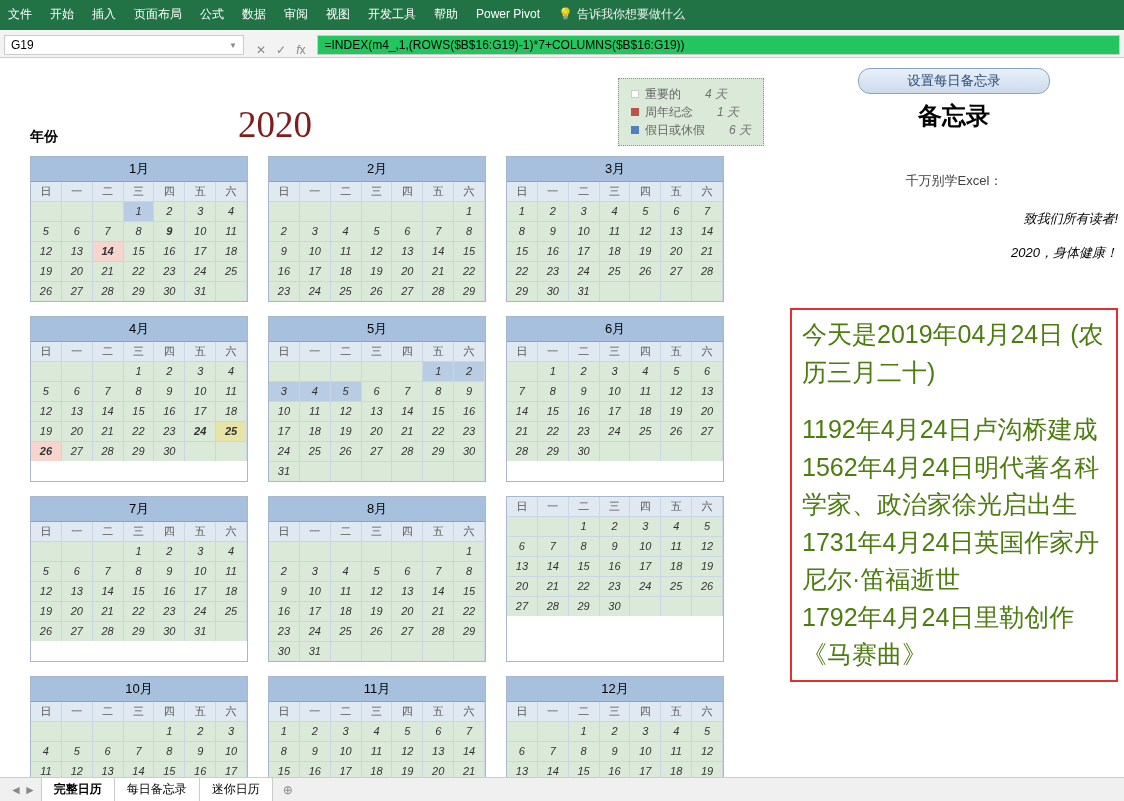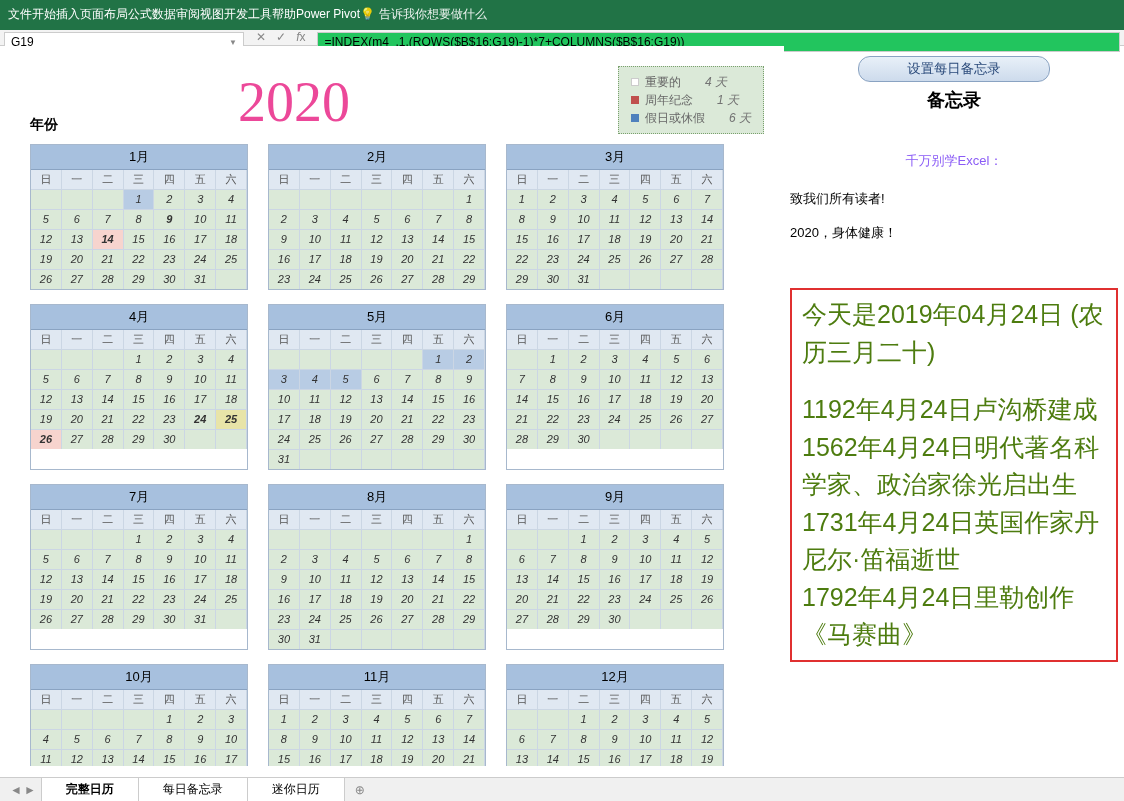--- a/index.html
+++ b/index.html
@@ -1,56 +1,56 @@
 <!DOCTYPE html>
 <html><head>
 <meta charset="utf-8">
 <style>
 * { box-sizing: border-box; margin: 0; padding: 0; }
 body { font-family: "Microsoft YaHei", Arial, sans-serif; font-size: 12px; background: #fff; width: 1124px; height: 801px; overflow: hidden; }
-.ribbon { background: #217346; color: #fff; height: 28px; display: flex; align-items: center; padding: 0 8px; }
+.ribbon { background: #217346; color: #fff; height: 28px; display: flex; align-items: center; padding: 0 8px; gap: 18px; }
 .ribbon-item { cursor: pointer; font-size: 12px; }
 .tell-me { display: flex; align-items: center; gap: 4px; opacity: 0.9; }
 .green-bar { background: #217346; height: 2px; }
-.formula-bar { display: flex; align-items: flex-start; height: 16px; border-bottom: 1px solid #ccc; background: #f3f3f3; }
+.formula-bar { display: flex; align-items: flex-end; height: 28px; border-bottom: 1px solid #ccc; background: #f3f3f3; }
 .name-box { width: 240px; border: 1px solid #ccc; background: #fff; margin: 2px 4px; padding: 2px 6px; display:flex; align-items:center; justify-content:space-between; }
 .name-box .dd { color: #888; font-size: 8px; }
 .fx-btns { display: flex; gap: 10px; padding: 0 8px; color: #888; }
 .fx-input { flex: 1; border: 1px solid #ccc; background: #22c55e; margin: 2px 4px; padding: 2px 6px; }
 .content { display: flex; height: 720px; }
 .sheet-area { flex: 1; padding: 20px 10px 10px 30px; overflow: hidden; background: #fff; }
 .title-row { display: flex; align-items: flex-end; gap: 40px; margin-bottom: 10px; }
 .year-label { font-weight: bold; font-size: 14px; margin-top: 50px; }
-.big-year { font-family: "Times New Roman", serif; font-size: 56px; color: #ec4899; margin-left: 140px; }
+.big-year { font-family: "Times New Roman", serif; font-size: 37px; color: #7f1d1d; margin-left: 140px; }
 .legend-box { background: #dbe9d8; border: 1px dotted #7aa06e; padding: 6px 12px; font-size: 12px; color: #666; margin-left: auto; margin-right: 10px; }
 .legend-row { display: flex; align-items: center; gap: 6px; line-height: 18px; }
 .legend-sq { width: 8px; height: 8px; display: inline-block; }
 .legend-count { font-style: italic; color: #737373; margin-left: 18px; }
 .cal-grid { display: grid; grid-template-columns: repeat(3, 218px); gap: 14px 20px; }
 .month { border: 1px solid #a7b8cd; }
 .month-title { background: #a7c0de; text-align: center; padding: 3px 0; font-size: 13px; border-bottom: 1px solid #8aa3c2; }
 .weekdays { display: grid; grid-template-columns: repeat(7, 1fr); background: #e0e8f2; }
 .weekdays div { text-align: center; padding: 2px 0; font-size: 11px; color: #555; border-right: 1px solid #cbd6e4; }
 .days { display: grid; grid-template-columns: repeat(7, 1fr); }
 .days div { text-align: center; padding: 3px 0; font-size: 11px; color: #333; border-right: 1px solid #cbd6e4; border-top: 1px solid #cbd6e4; background: #dbe9d8; height: 20px; font-style: italic; }
 .days div.blank { background: #dbe9d8; }
 .days div.hl-pink { background: #f7d4ce; font-weight: bold; }
 .days div.hl-bold { font-weight: bold; }
 .days div.hl-yellow { background: #e8e4a8; font-weight: bold; }
 .days div.hl-blue { background: #b8cce4; }
 .right-panel { width: 340px; padding: 10px 6px; }
 .memo-btn { display: block; margin: 0 auto 6px; background: linear-gradient(#e8f0f8,#cddbec); border: 1px solid #8aa3c2; border-radius: 12px; padding: 3px 48px; color: #2a4a7a; cursor: pointer; }
-.memo-title { text-align: center; font-family: KaiTi, serif; font-size: 18px; font-weight: bold; margin-bottom: 40px; }
-.memo-sub { text-align: center; font-size: 13px; color: #8b5cf6; margin-bottom: 20px; }
-.memo-line { text-align: left; font-size: 13px; margin: 16px 0; }
+.memo-title { text-align: center; font-family: KaiTi, serif; font-size: 24px; font-weight: bold; margin-bottom: 40px; }
+.memo-sub { text-align: center; font-size: 13px; color: #404040; margin-bottom: 20px; }
+.memo-line { text-align: right; font-size: 13px; margin: 16px 0; font-style: italic; }
 .memo-box { border: 2px solid #e03030; padding: 6px 10px; margin-top: 10px; }
 .memo-text { color: #4d7c0f; font-size: 25px; line-height: 1.5; }
 .sheet-tabs { position: absolute; bottom: 0; left: 0; right: 0; height: 24px; background: #f0f0f0; border-top: 1px solid #ccc; display: flex; align-items: center; padding-left: 4px; gap: 0; }
 .tab-nav { display: flex; gap: 2px; padding: 0 6px; color: #888; }
-.sheet-tab { padding: 3px 24px; border: 1px solid #ccc; border-bottom: none; background: #fff; font-size: 12px; cursor: pointer; margin-left: -1px; }
+.sheet-tab { padding: 3px 12px; border: 1px solid #ccc; border-bottom: none; background: #fff; font-size: 12px; cursor: pointer; margin-left: -1px; }
 .sheet-tab.active { background: #fff; border-bottom: 2px solid #217346; font-weight: bold; }
 .add-sheet { padding: 0 10px; color: #888; cursor: pointer; }
 </style>
 </head>
 <body>
 
 <div class="ribbon" id="ribbon">
     <span class="ribbon-item">文件</span>
     <span class="ribbon-item">开始</span>
     <span class="ribbon-item">插入</span>
@@ -505,21 +505,20 @@
             <div>30</div>
             <div>31</div>
             <div class="blank"></div>
             <div class="blank"></div>
             <div class="blank"></div>
             <div class="blank"></div>
             <div class="blank"></div>
           </div>
         </div>
         <div class="month">
-          <div class="month-title">9月</div>
           <div class="weekdays">
             <div>日</div>
             <div>一</div>
             <div>二</div>
             <div>三</div>
             <div>四</div>
             <div>五</div>
             <div>六</div>
           </div>
           <div class="days">

